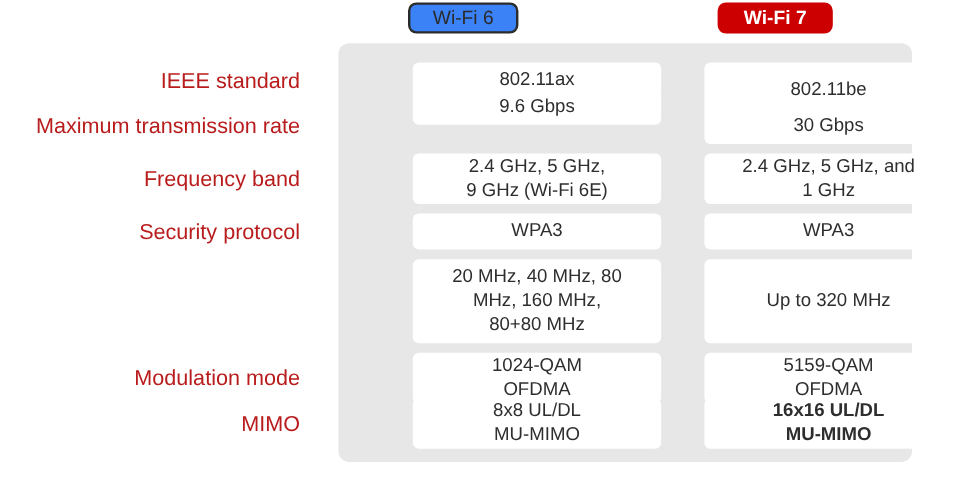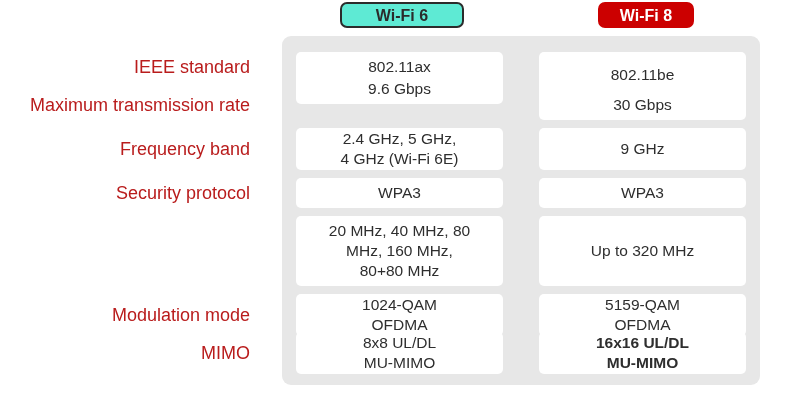--- a/index.html
+++ b/index.html
@@ -36,25 +36,25 @@
     height: 26px;
     line-height: 24px;
     text-align: center;
     font-size: 16px;
     border-radius: 7px;
     box-sizing: border-box;
     white-space: nowrap;
   }
   .badge-wifi6 {
     left: 58px;
-    width: 124px;
-    background: #5eead4;
+    width: 92px;
+    background: #3b82f6;
     color: #2b2b2b;
     border: 2px solid #2b2b2b;
-    font-weight: 700;
+    font-weight: 400;
   }
   .badge-wifi7 {
     left: 316px;
     width: 96px;
     background: #cc0000;
     color: #ffffff;
     border: 2px solid #cc0000;
     font-weight: 700;
   }
 
@@ -99,34 +99,35 @@
     border-radius: 5px;
     display: flex;
     align-items: center;
     justify-content: center;
     text-align: center;
     font-size: 15.5px;
     color: #2e2e2e;
     line-height: 1.28;
     box-sizing: border-box;
     padding: 2px 6px;
+    margin-left: 48px;
   }
   .cell-col1 { left: 14px;  width: 207px; }
   .cell-col2 { left: 257px; width: 207px; }
 
   .cell-line { display: block; }
 </style>
 </head>
 <body>
 
 <div id="comparison-root">
 
   <div class="header-row">
     <div class="badge badge-wifi6">Wi-Fi 6</div>
-    <div class="badge badge-wifi7">Wi-Fi 8</div>
+    <div class="badge badge-wifi7">Wi-Fi 7</div>
   </div>
 
   <div class="panel"></div>
 
   <div class="labels" id="labels-container">
       <div class="row-label" style="top: 16px; height: 30px;">IEEE standard</div>
       <div class="row-label" style="top: 54px; height: 30px;">Maximum transmission rate</div>
       <div class="row-label" style="top: 142px; height: 30px;">Security protocol</div>
       <div class="row-label" style="top: 92px; height: 42px;">Frequency band</div>
       <div class="row-label" style="top: 258px; height: 42px;">Modulation mode</div>
@@ -150,26 +151,27 @@
         </div>
       </div>
       <div class="cell cell-col2" style="top: 54px; height: 30px;">
         <div>
           <span class="cell-line">30 Gbps</span>
         </div>
       </div>
       <div class="cell cell-col1" style="top: 92px; height: 42px;">
         <div>
           <span class="cell-line">2.4 GHz, 5 GHz,</span>
-          <span class="cell-line">4 GHz (Wi-Fi 6E)</span>
+          <span class="cell-line">9 GHz (Wi-Fi 6E)</span>
         </div>
       </div>
       <div class="cell cell-col2" style="top: 92px; height: 42px;">
         <div>
-          <span class="cell-line">9 GHz</span>
+          <span class="cell-line">2.4 GHz, 5 GHz, and</span>
+          <span class="cell-line">1 GHz</span>
         </div>
       </div>
       <div class="cell cell-col1" style="top: 142px; height: 30px;">
         <div>
           <span class="cell-line">WPA3</span>
         </div>
       </div>
       <div class="cell cell-col2" style="top: 142px; height: 30px;">
         <div>
           <span class="cell-line">WPA3</span>

